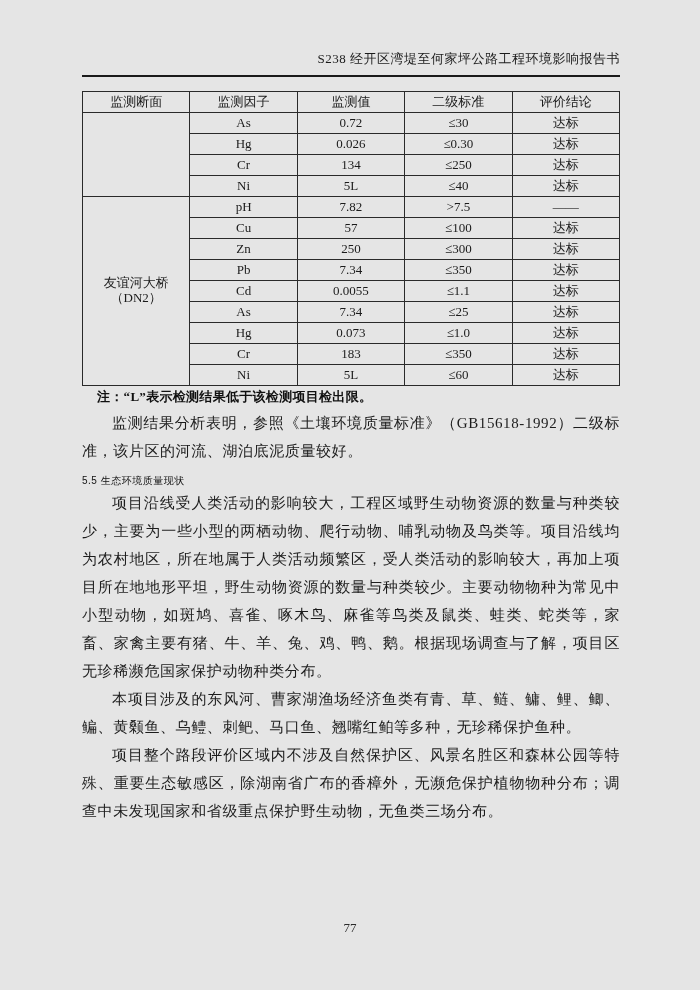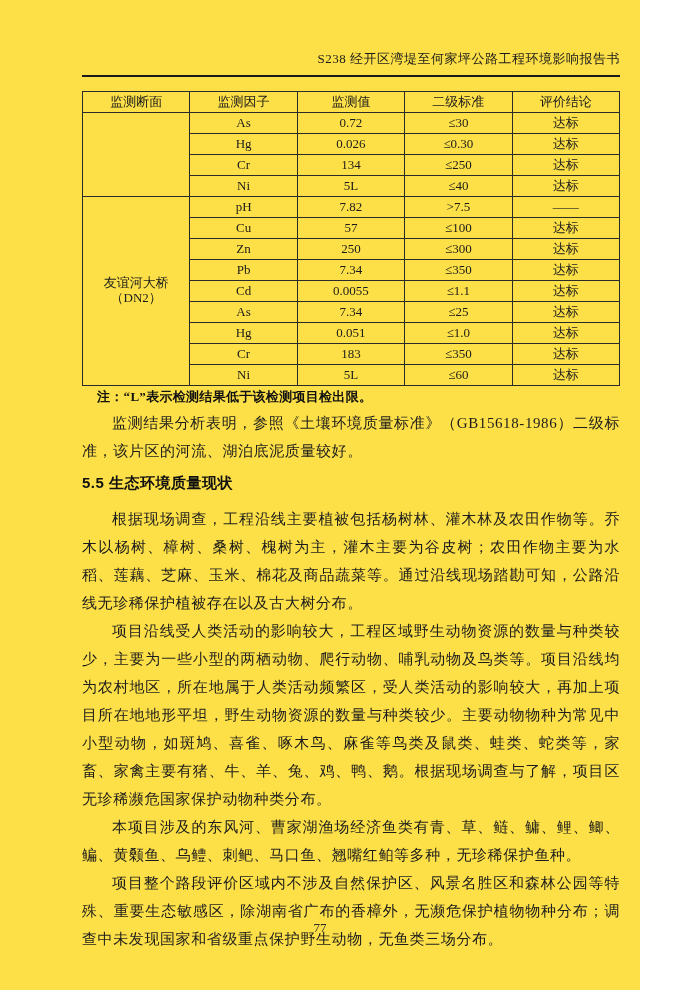--- a/index.html
+++ b/index.html
@@ -2,23 +2,23 @@
 <html><head>
 <meta charset="utf-8">
 <style>
   html, body {
     margin: 0;
     padding: 0;
     background: #ffffff;
   }
   .page {
     position: relative;
-    width: 640px;
+    width: 700px;
     height: 990px;
-    background: #fde047;
+    background: #e5e5e5;
     font-family: "Liberation Serif", "DejaVu Serif", serif;
     color: #1c1c1c;
     overflow: hidden;
   }
   .content {
     position: absolute;
     left: 82px;
     top: 50px;
     width: 538px;
   }
@@ -66,23 +66,23 @@
     font-size: 15px;
     line-height: 28px;
     text-align: justify;
     text-indent: 2em;
     letter-spacing: 0.6px;
   }
   .para.first {
     margin-top: 3px;
   }
   .heading {
-    margin: 9px 0 12px 0;
-    font-size: 15px;
-    font-weight: bold;
+    margin: 9px 0 1px 0;
+    font-size: 10px;
+    font-weight: normal;
     font-family: "Liberation Sans", "DejaVu Sans", sans-serif;
     color: #101010;
     letter-spacing: 0.5px;
   }
   .page-number {
     position: absolute;
     left: 0;
     right: 0;
     top: 920px;
     text-align: center;
@@ -177,46 +177,45 @@
           <td>达标</td>
         </tr>
         <tr>
           <td>As</td>
           <td>7.34</td>
           <td>≤25</td>
           <td>达标</td>
         </tr>
         <tr>
           <td>Hg</td>
-          <td>0.051</td>
+          <td>0.073</td>
           <td>≤1.0</td>
           <td>达标</td>
         </tr>
         <tr>
           <td>Cr</td>
           <td>183</td>
           <td>≤350</td>
           <td>达标</td>
         </tr>
         <tr>
           <td>Ni</td>
           <td>5L</td>
           <td>≤60</td>
           <td>达标</td>
         </tr>
       </tbody>
     </table>
 
     <p class="note">注：“L”表示检测结果低于该检测项目检出限。</p>
 
-    <p class="para first">监测结果分析表明，参照《土壤环境质量标准》（GB15618-1986）二级标准，该片区的河流、湖泊底泥质量较好。</p>
+    <p class="para first">监测结果分析表明，参照《土壤环境质量标准》（GB15618-1992）二级标准，该片区的河流、湖泊底泥质量较好。</p>
 
     <h2 class="heading">5.5 生态环境质量现状</h2>
 
-    <p class="para">根据现场调查，工程沿线主要植被包括杨树林、灌木林及农田作物等。乔木以杨树、樟树、桑树、槐树为主，灌木主要为谷皮树；农田作物主要为水稻、莲藕、芝麻、玉米、棉花及商品蔬菜等。通过沿线现场踏勘可知，公路沿线无珍稀保护植被存在以及古大树分布。</p>
     <p class="para">项目沿线受人类活动的影响较大，工程区域野生动物资源的数量与种类较少，主要为一些小型的两栖动物、爬行动物、哺乳动物及鸟类等。项目沿线均为农村地区，所在地属于人类活动频繁区，受人类活动的影响较大，再加上项目所在地地形平坦，野生动物资源的数量与种类较少。主要动物物种为常见中小型动物，如斑鸠、喜雀、啄木鸟、麻雀等鸟类及鼠类、蛙类、蛇类等，家畜、家禽主要有猪、牛、羊、兔、鸡、鸭、鹅。根据现场调查与了解，项目区无珍稀濒危国家保护动物种类分布。</p>
     <p class="para">本项目涉及的东风河、曹家湖渔场经济鱼类有青、草、鲢、鳙、鲤、鲫、鳊、黄颡鱼、乌鳢、刺鲃、马口鱼、翘嘴红鲌等多种，无珍稀保护鱼种。</p>
     <p class="para">项目整个路段评价区域内不涉及自然保护区、风景名胜区和森林公园等特殊、重要生态敏感区，除湖南省广布的香樟外，无濒危保护植物物种分布；调查中未发现国家和省级重点保护野生动物，无鱼类三场分布。</p>
 
   </div>
 
   <div class="page-number">77</div>
 </div>
 
 </body></html>

